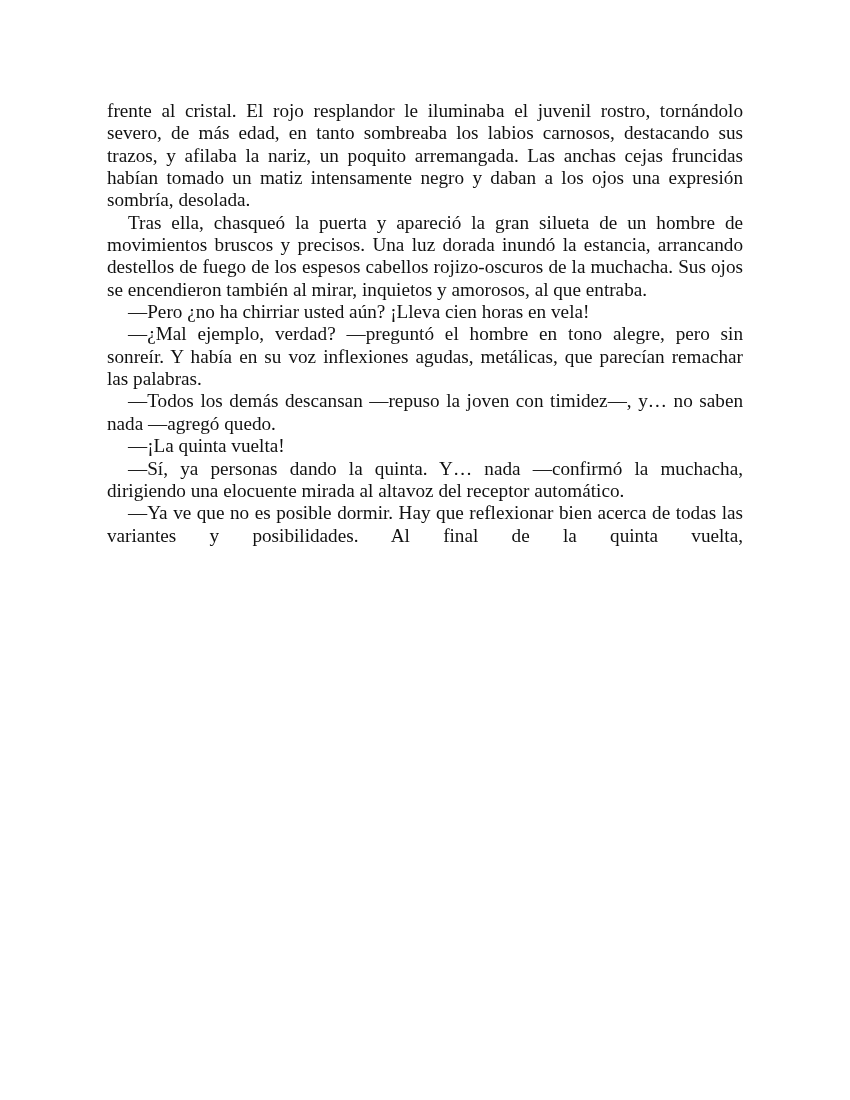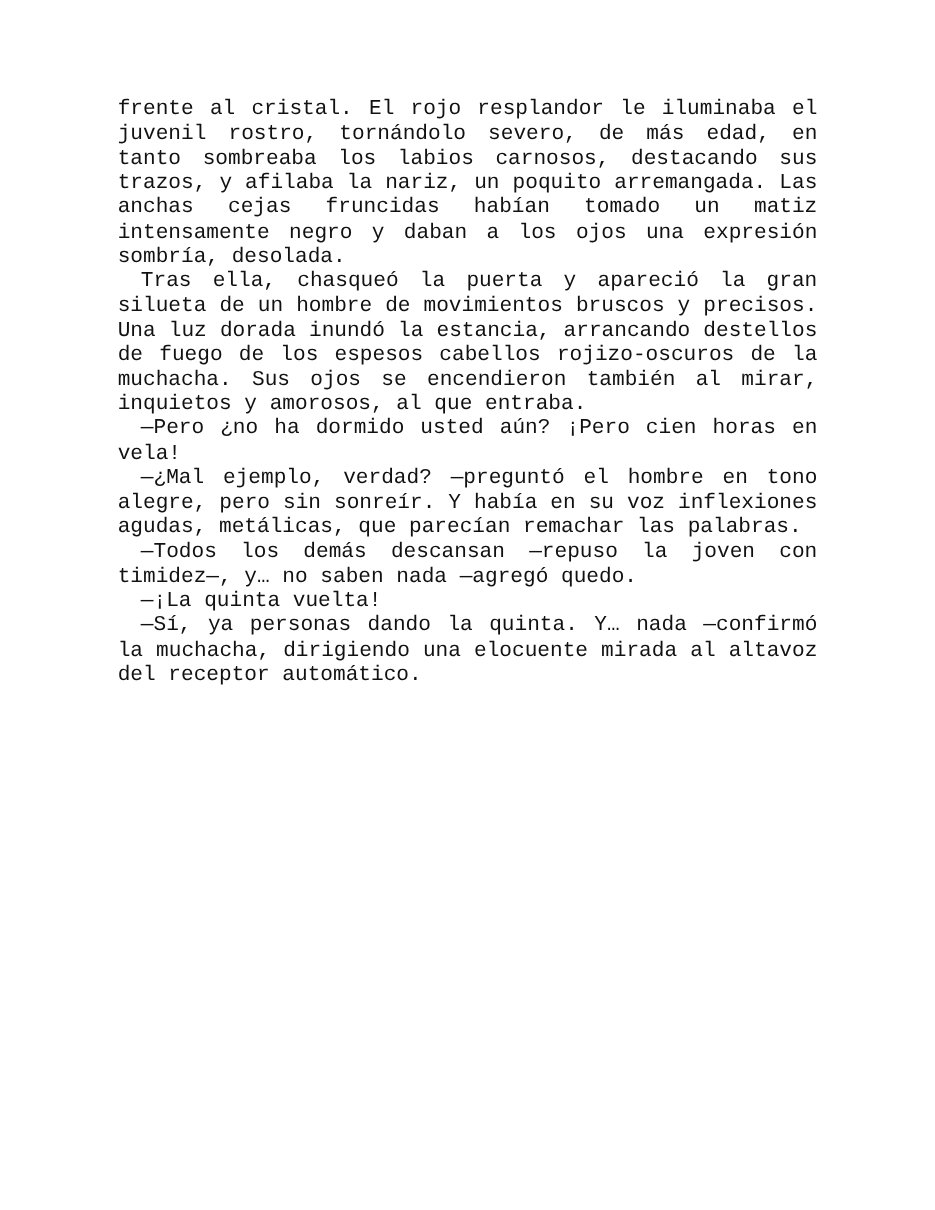--- a/index.html
+++ b/index.html
@@ -1,22 +1,22 @@
 <!DOCTYPE html>
 <html><head>
 <meta charset="utf-8">
 <style>
   html, body { margin: 0; padding: 0; background: #ffffff; }
   body { width: 850px; height: 1100px; position: relative; overflow: hidden; }
   .page {
     position: absolute;
     left: 107px;
-    top: 88px;
+    top: 100px;
     width: 636px;
-    font-family: Liberation Mono, monospace;
+    font-family: Liberation Serif, serif;
     font-size: 19.2px;
     line-height: 22.35px;
     color: #111111;
   }
   .para {
     margin: 0;
     text-align: justify;
     text-indent: 21px;
     hyphens: none;
   }
@@ -29,18 +29,19 @@
     text-decoration: none;
     cursor: pointer;
   }
 </style>
 </head>
 <body style="background: rgb(255, 255, 255);">
 
 <div class="page" style="color: rgb(17, 17, 17);">
   <p class="para first">frente al cristal. El rojo resplandor le iluminaba el juvenil rostro, tornándolo severo, de más edad, en tanto sombreaba los labios carnosos, destacando sus trazos, y afilaba la nariz, un poquito arremangada. Las anchas cejas fruncidas habían tomado un matiz intensamente negro y daban a los ojos una expresión sombría, desolada.</p>
   <p class="para">Tras ella, chasqueó la puerta y apareció la gran silueta de un hombre de movimientos bruscos y precisos. Una luz dorada inundó la estancia, arrancando destellos de fuego de los espesos cabellos rojizo-oscuros de la muchacha. Sus ojos se encendieron también al mirar, inquietos y amorosos, al que entraba.</p>
-  <p class="para">—Pero ¿no ha dormido usted aún? ¡Pero cien horas en vela!</p>
+  <p class="para">—Pero ¿no ha chirriar usted aún? ¡Lleva cien horas en vela!</p>
   <p class="para">—¿Mal ejemplo, verdad? —preguntó el hombre en tono alegre, pero sin sonreír. Y había en su voz inflexiones agudas, metálicas, que parecían remachar las palabras.</p>
   <p class="para">—Todos los demás descansan —repuso la joven con timidez—, y… no saben nada —agregó quedo.</p>
   <p class="para">—¡La quinta vuelta!</p>
   <p class="para">—Sí, ya personas dando la quinta. Y… nada —confirmó la muchacha, dirigiendo una elocuente mirada al altavoz del receptor automático.</p>
+  <p class="para" style="text-align-last: justify;">—Ya ve que no es posible dormir. Hay que reflexionar bien acerca de todas las variantes y posibilidades. Al final de la quinta vuelta,</p>
 </div>
 
 </body></html>

